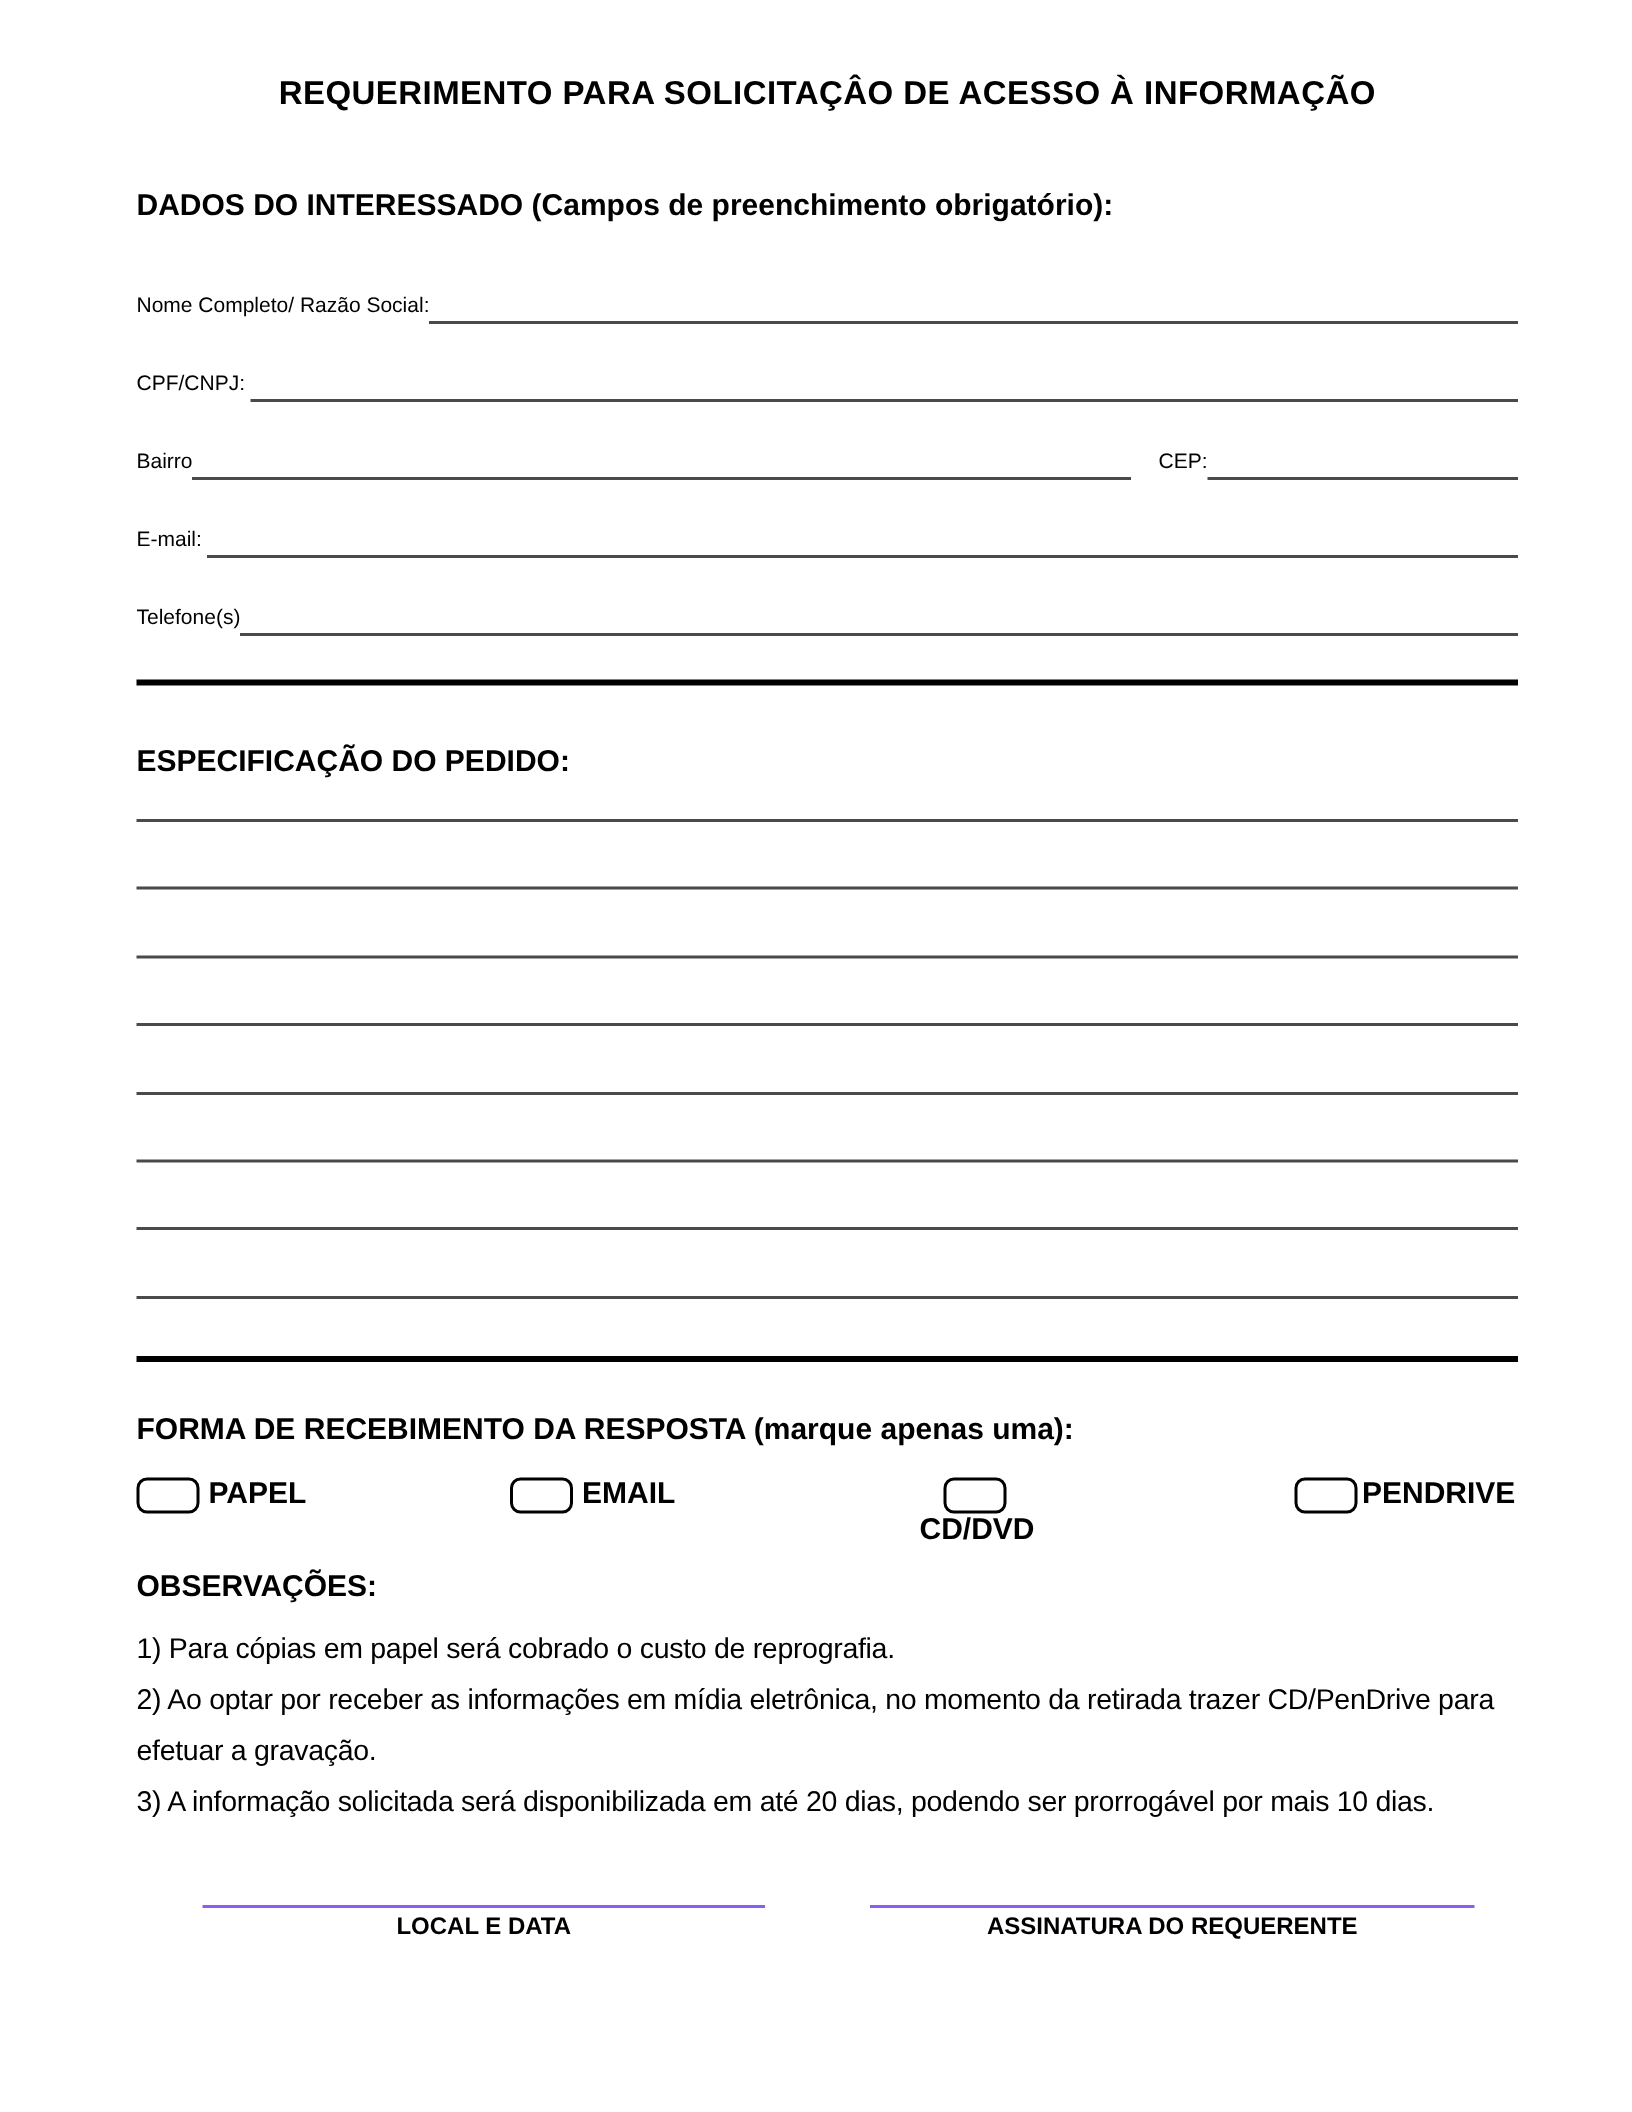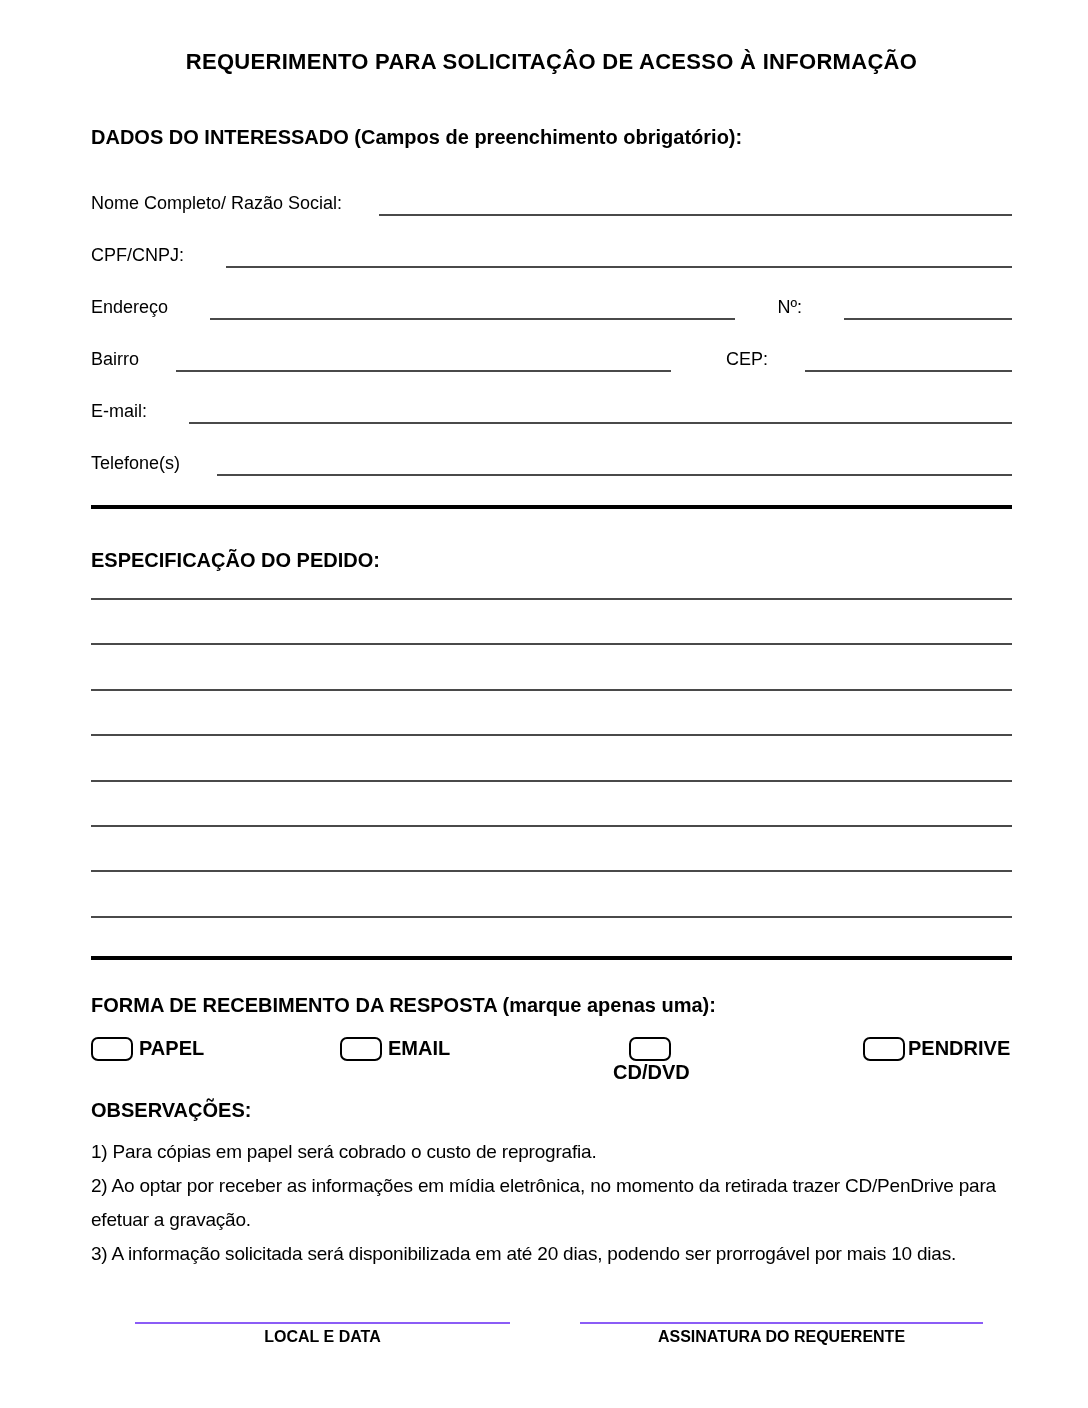--- a/index.html
+++ b/index.html
@@ -18,21 +18,21 @@
   }
 
   .section-heading { font-weight:bold; font-size:20px; line-height:24px; }
   .dados-heading   { margin-top:49px; }
 
   
   .rows { margin-top:41px; }
   .row  {
     display:flex; align-items:flex-end;
     height:26px; margin-bottom:26px;
-    font-size:18px; line-height:26px;gap:37px;
+    font-size:14px; line-height:26px;
   }
   .row:last-child { margin-bottom:0; }
   .flabel { white-space:pre; }
   .fill  { flex:1; border-bottom:2px solid #4a4a4a; }
   .line-num { width:168px; border-bottom:2px solid #4a4a4a; }
   .line-cep { width:207px; border-bottom:2px solid #4a4a4a; }
   .ml5  { margin-left:5px; }
   .ml18 { margin-left:18px;text-align:center; }
 
   .divider { height:4px; background:#000; }
@@ -79,26 +79,20 @@
   <div class="section-heading dados-heading">DADOS DO INTERESSADO (Campos de preenchimento obrigatório):</div>
 
   <div class="rows">
     <div class="row">
       <span class="flabel">Nome Completo/ Razão Social:</span>
       <span class="fill"></span>
     </div>
     <div class="row">
       <span class="flabel">CPF/CNPJ: </span>
       <span class="fill"></span>
-    </div>
-    <div class="row">
-      <span class="flabel">Endereço </span>
-      <span class="fill"></span>
-      <span class="flabel ml5">Nº: </span>
-      <span class="line-num"></span>
     </div>
     <div class="row">
       <span class="flabel">Bairro</span>
       <span class="fill"></span>
       <span class="flabel ml18">CEP:</span>
       <span class="line-cep"></span>
     </div>
     <div class="row">
       <span class="flabel">E-mail: </span>
       <span class="fill"></span>

